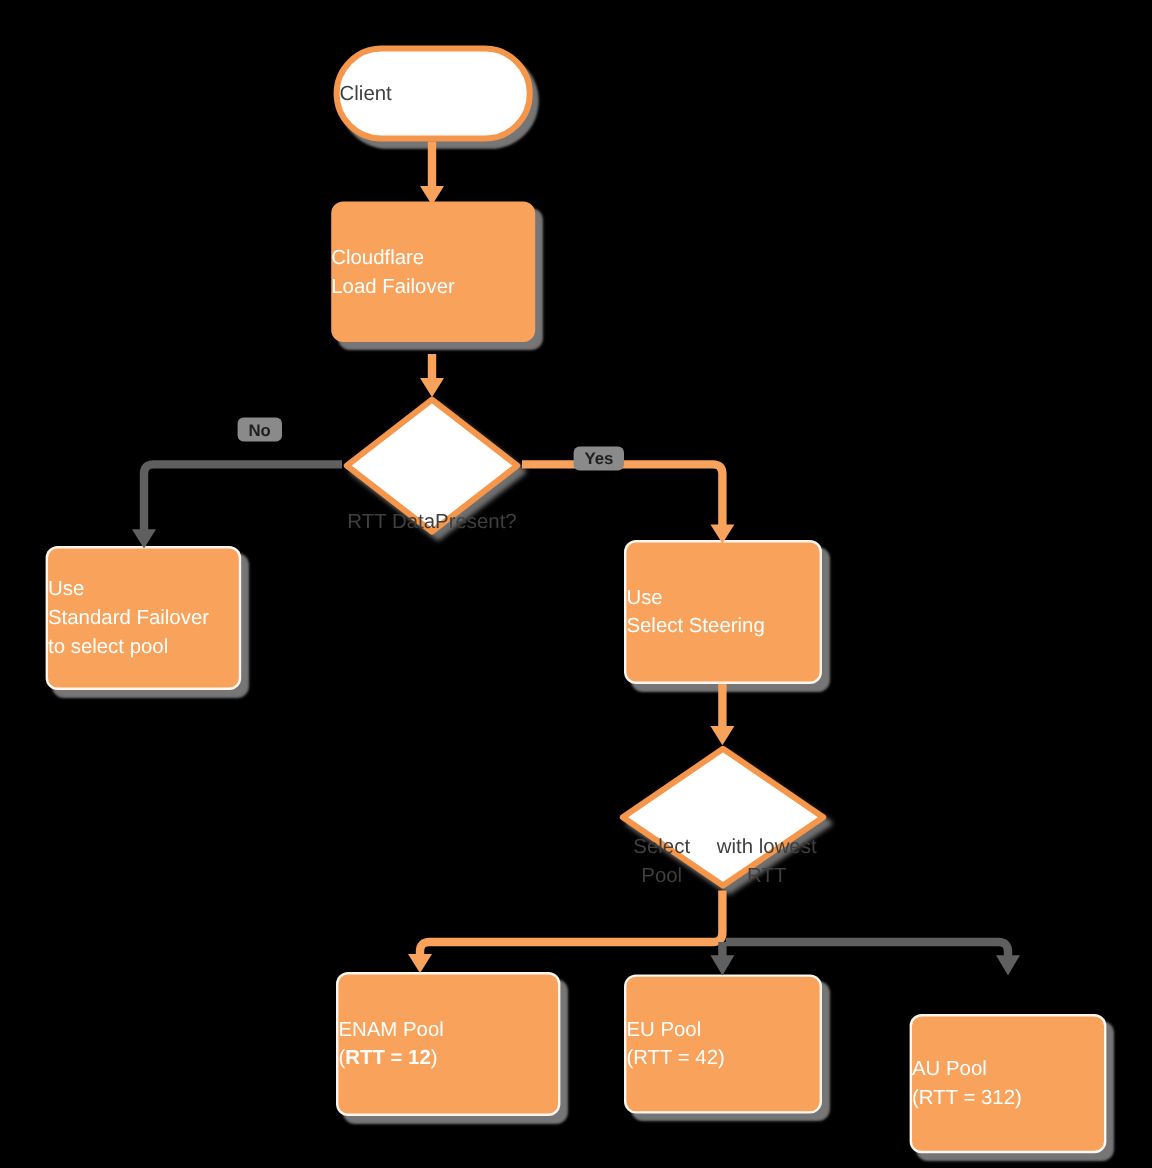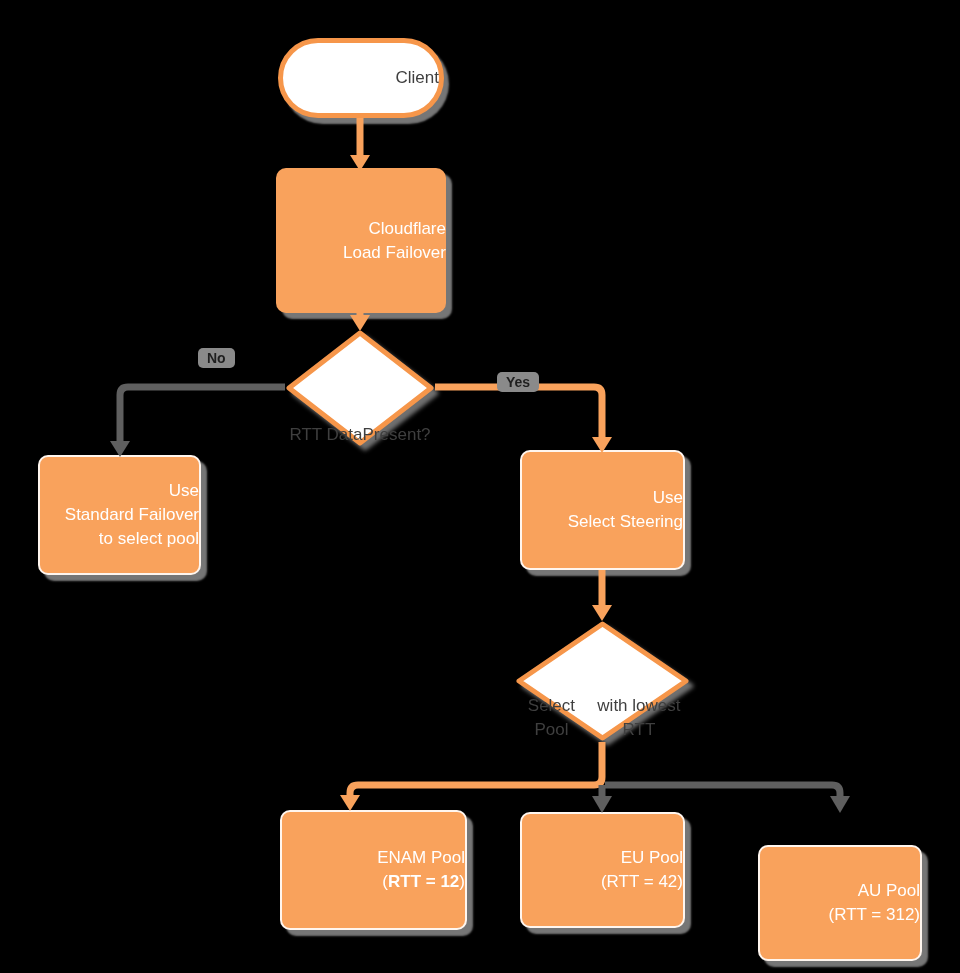--- a/index.html
+++ b/index.html
@@ -7,21 +7,21 @@
     --box-text:#FFFFFF; --dark-text:#3F3F3F; --background:#000000;
     --shape-fill:#FFFFFF; --label-bg:#8A8A8A; --label-text:#1F1F1F;
   }
   *{box-sizing:border-box;}
   body{margin:0;background:var(--background);}
   #canvas{
     position:relative;width:960px;height:973px;background:var(--background);
     font-family:"Liberation Sans",sans-serif;overflow:hidden;
   }
   .node{
-    position:absolute;display:flex;flex-direction:column;align-items:flex-end;
+    position:absolute;display:flex;flex-direction:column;align-items:flex-start;
     justify-content:center;text-align:center;
   }
   .box{
     background:var(--orange);border-radius:10px;color:var(--box-text);
     font-size:17px;line-height:24px;
     border:2px solid rgba(255,255,255,0.9);
     box-shadow:6px 6px 2px rgba(158,158,158,0.75);
   }
   .box.no-rim{border:none;}
   .pill{
@@ -48,21 +48,21 @@
 </style>
 </head>
 <body>
 
 <div id="canvas">
 
   <div class="node pill" style="left:278px;top:38px;width:166px;height:80px;">
     <div>Client</div>
   </div>
 
-  <div class="node box no-rim" style="left:276px;top:168px;width:170px;height:145px;">
+  <div class="node box no-rim" style="left:276px;top:168px;width:170px;height:117px;">
     <div>Cloudflare</div>
     <div>Load Failover</div>
   </div>
 
   <div class="diamond" style="left:285px;top:329px;width:150px;height:118px;">
     <svg width="150" height="118" viewBox="0 0 150 118">
       <polygon points="75,4 146,59 75,114 4,59" fill="var(--shape-fill)" stroke="var(--border-orange)" stroke-width="5" stroke-linejoin="round"></polygon>
     </svg>
     <div class="dlabel">
       <div>RTT Data</div>
@@ -129,15 +129,15 @@
     <polygon class="head-o" points="340,795 360,795 350,811"></polygon>
 
     <path class="edge-g" d="M602 785 L602 797"></path>
     <polygon class="head-g" points="592,796 612,796 602,813"></polygon>
 
     <path class="edge-g" d="M605 785 L832 785 Q840 785 840 793 L840 797"></path>
     <polygon class="head-g" points="830,796 850,796 840,813"></polygon>
   </svg>
 
   <div class="edge-label" style="left:198px;top:348px;">No</div>
-  <div class="edge-label" style="left:497px;top:372px;text-align:right;">Yes</div>
+  <div class="edge-label" style="left:478px;top:372px;text-align:right;">Yes</div>
 
 </div>
 
 </body></html>

